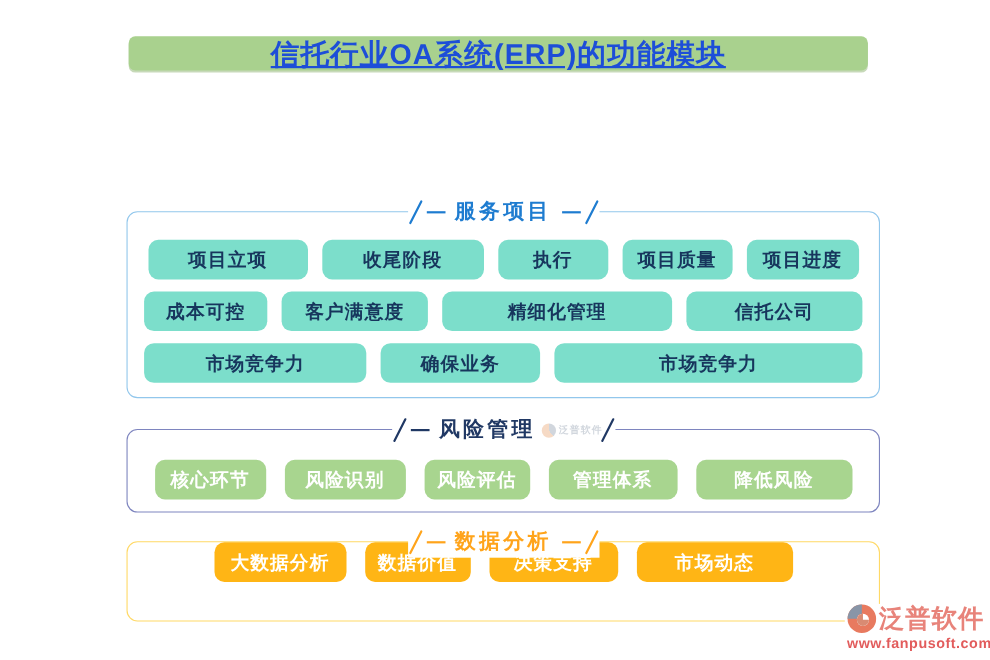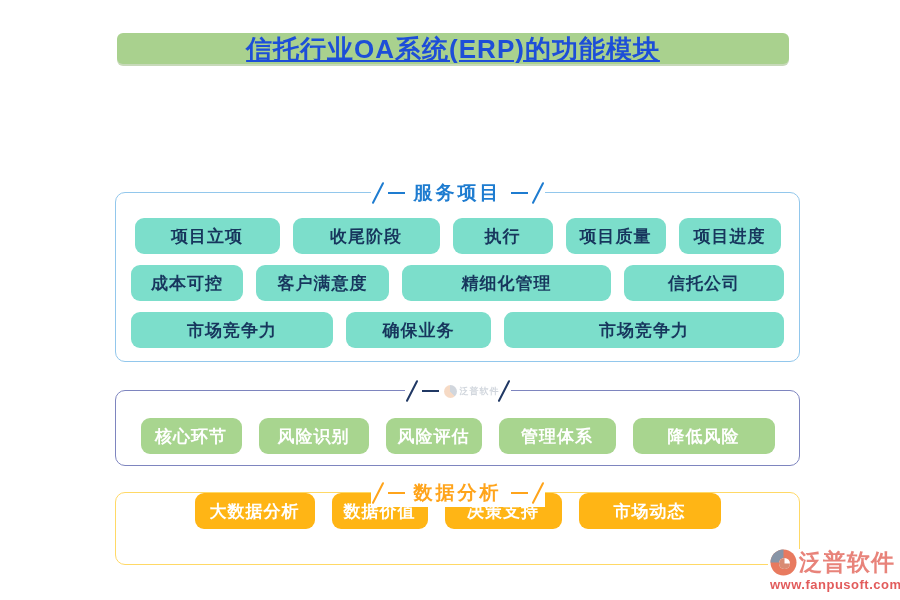--- a/index.html
+++ b/index.html
@@ -136,20 +136,21 @@
       <button class="chip" style="width:202px">市场竞争力</button>
       <button class="chip" style="width:145px">确保业务</button>
       <button class="chip" style="width:280px">市场竞争力</button>
     </div>
   </section>
 
   <section class="panel" id="sec-risk" style="--border: #7E85BF; --header: #203864; --chip-bg: #A8D58F; --chip-text: #FFFFFF;">
     <div class="panel-header">
       <span class="deco-slash"></span>
       <span class="deco-dash"></span>
+      <span class="panel-title">风险管理</span>
       <span class="watermark-inline">
         <span class="wm-circle"></span>
         <span class="wm-text">泛普软件</span>
       </span>
       <span class="deco-slash"></span>
     </div>
     <div class="chip-row row-5">
       <button class="chip" style="width:101px">核心环节</button>
       <button class="chip" style="width:110px">风险识别</button>
       <button class="chip" style="width:96px">风险评估</button>

